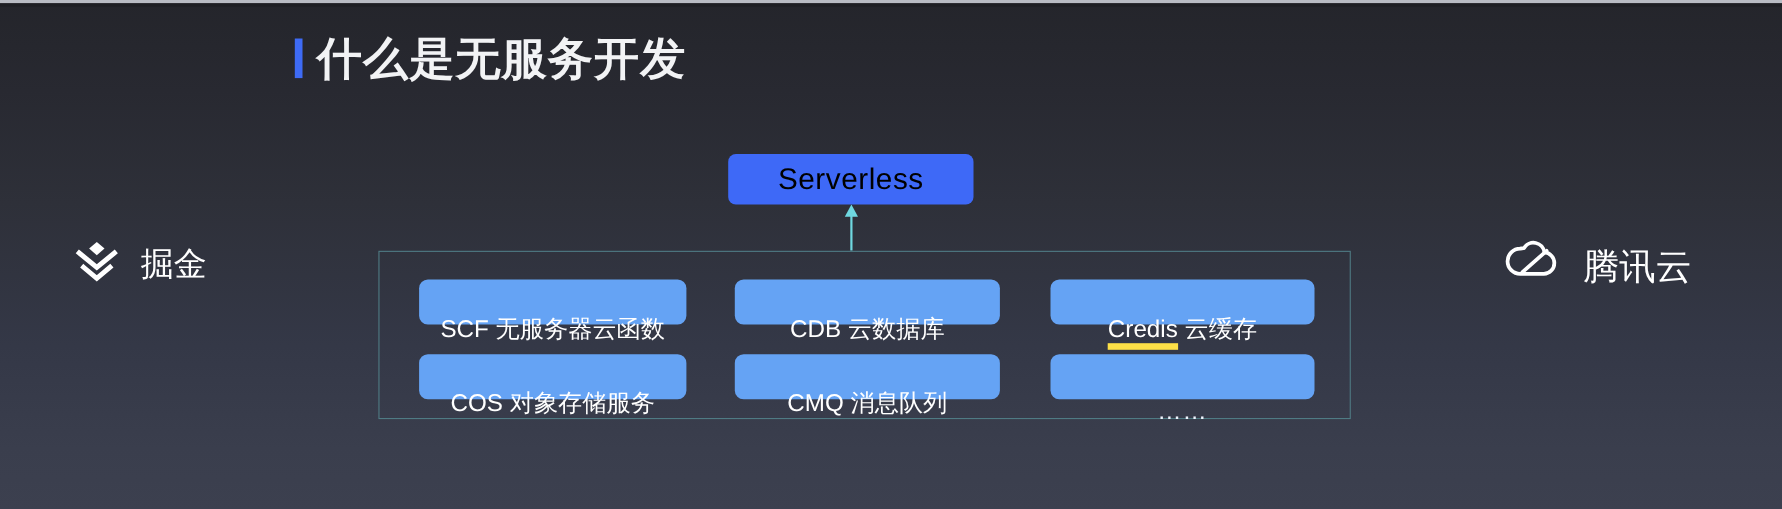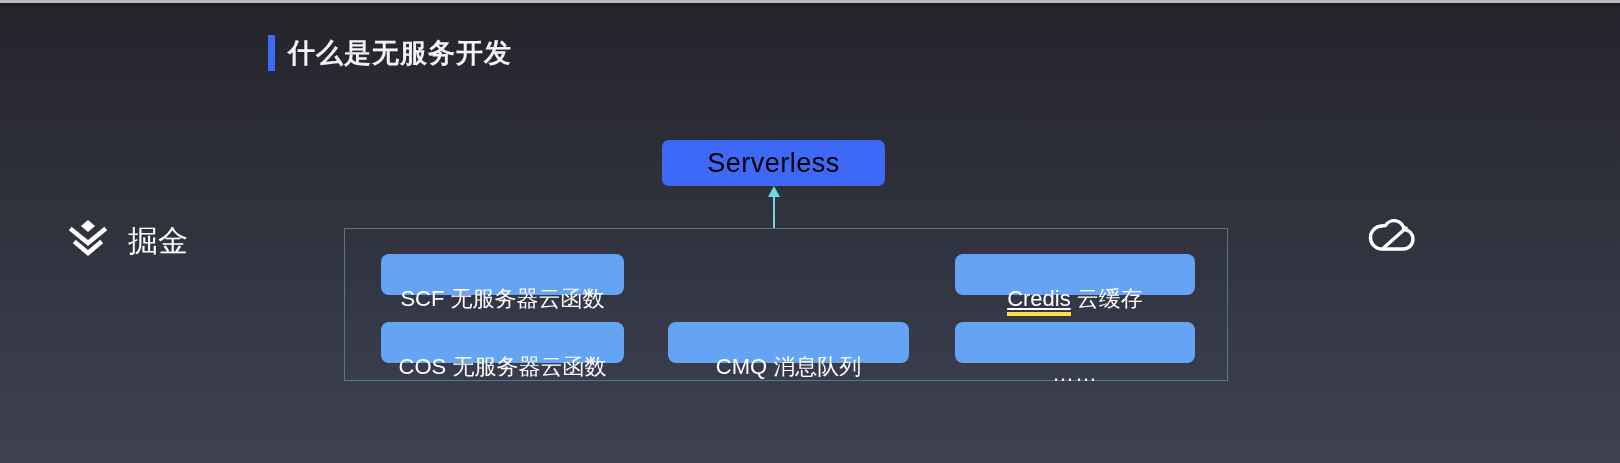--- a/index.html
+++ b/index.html
@@ -48,21 +48,21 @@
   }
   #title-bar {
     width: 7px;
     height: 36px;
     background: #3e6bf5;
     margin-right: 13px;
     flex: 0 0 auto;
   }
   #title-text {
     color: #f2f3f5;
-    font-size: 27px;
+    font-size: 41px;
     font-weight: bold;
     letter-spacing: 1px;
     line-height: 1;
     white-space: nowrap;
   }
 
   
   #serverless-box {
     position: absolute;
     left: 662px;
@@ -122,23 +122,22 @@
     box-sizing: border-box;
   }
   .svc-label {
     color: #ffffff;
     font-size: 22px;
     line-height: 1;
     white-space: nowrap;
     margin-top: 48px;
   }
   .svc-label .misspelled {
-    border-bottom: 4px solid #fde047;
+    border-bottom: 6px solid #fde047;
     padding-bottom: 1px;
-    text-decoration: underline;
   }
   .svc-label.dots {
     font-size: 22px;
     letter-spacing: 1px;
     position: relative;
     top: 7px;
     color: #eef4fd;
   }
 
   
@@ -189,28 +188,31 @@
       <polygon points="8,0 14,11 2,11" fill="#6fd8e0"></polygon>
     </svg>
   </div>
 
   <div id="services-container">
 
     <div class="svc-row" id="row-0">
       <div class="svc-box col-0">
         <span class="svc-label">SCF 无服务器云函数</span>
       </div>
+      <div class="svc-box col-1">
+        <span class="svc-label">CDB 云数据库</span>
+      </div>
       <div class="svc-box col-2">
         <span class="svc-label"><span class="misspelled">Credis</span><span>&nbsp;云缓存</span></span>
       </div>
     </div>
 
     <div class="svc-row" id="row-1">
       <div class="svc-box col-0">
-        <span class="svc-label">COS 无服务器云函数</span>
+        <span class="svc-label">COS 对象存储服务</span>
       </div>
       <div class="svc-box col-1">
         <span class="svc-label">CMQ 消息队列</span>
       </div>
       <div class="svc-box col-2">
         <span class="svc-label dots">……</span>
       </div>
     </div>
 
   </div>
@@ -226,15 +228,16 @@
     <span class="brand-name">掘金</span>
   </div>
 
   <div class="brand" id="brand-tencent">
     <span class="brand-mark">
       <svg width="60" height="44" viewBox="0 0 60 44" xmlns="http://www.w3.org/2000/svg">
         <path d="M19.5 7.5 A10 10 0 0 1 38 11.5 A9.5 9.5 0 0 1 47 21 A9.8 9.8 0 0 1 37.5 31 L16 31 A11.5 11.5 0 0 1 16 8 A10.5 10.5 0 0 1 19.5 7.5 Z" fill="none" stroke="#ffffff" stroke-width="3.4" stroke-linejoin="round"></path>
         <line x1="18" y1="29.5" x2="40" y2="10" stroke="#ffffff" stroke-width="3.4" stroke-linecap="round"></line>
       </svg>
     </span>
+    <span class="brand-name">腾讯云</span>
   </div>
 
 </div>
 
 </body></html>

